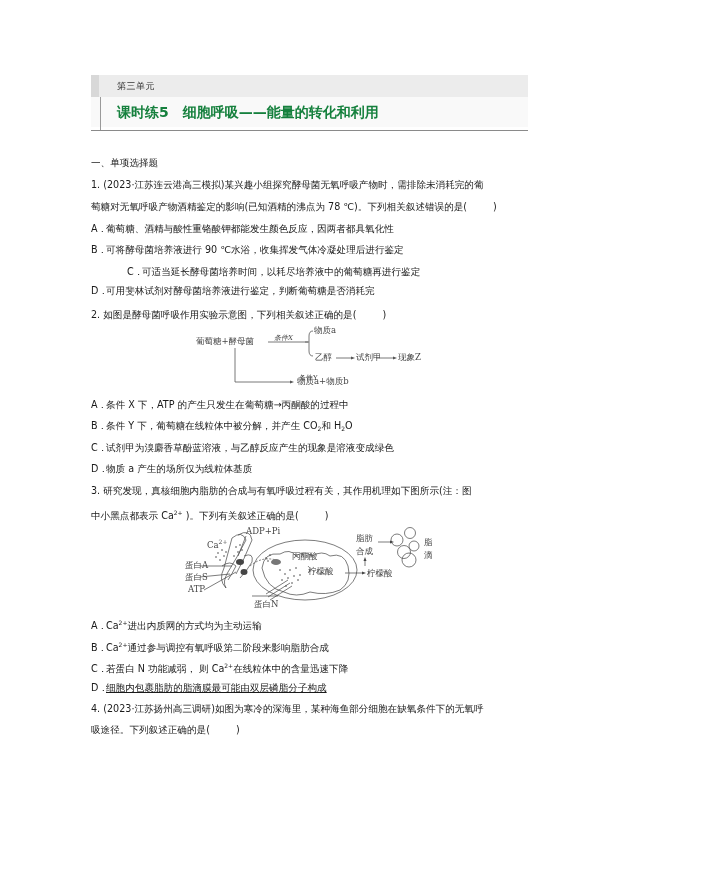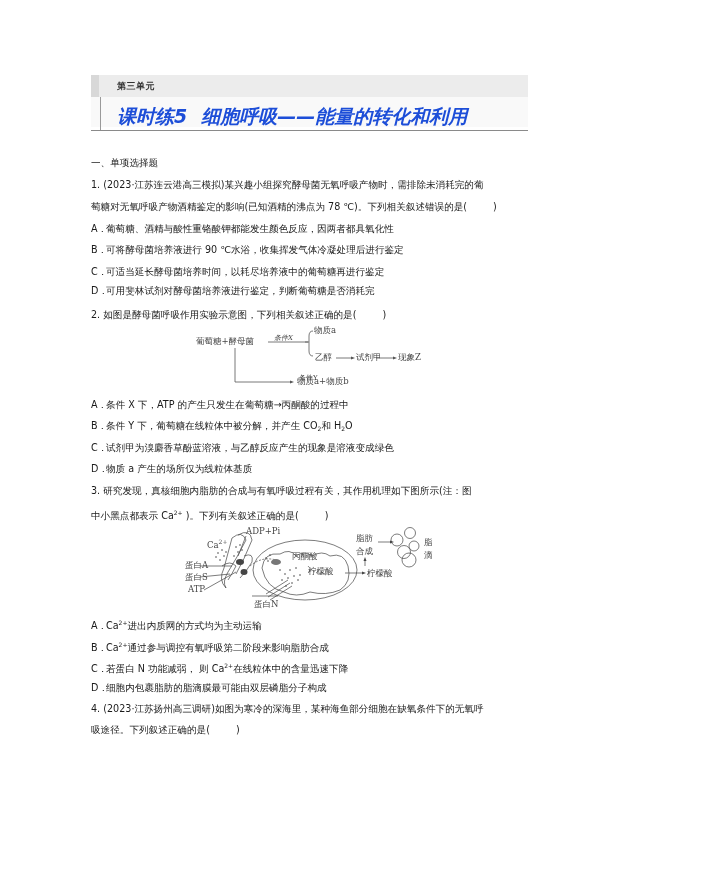--- a/index.html
+++ b/index.html
@@ -4,22 +4,22 @@
 <style>
   html, body { margin: 0; padding: 0; background: #ffffff; }
   body { width: 701px; height: 877px; position: relative; overflow: hidden;
          font-family: "DejaVu Sans", sans-serif; color: #1a1a1a; }
   .header-band { position: absolute; left: 91px; top: 75px; width: 437px; height: 55px;
                  border-bottom: 1px solid #8a8a8a; }
   .header-top { position: absolute; left: 0; top: 0; width: 437px; height: 22px; background: #ececec; }
   .header-bottom { position: absolute; left: 0; top: 22px; width: 437px; height: 30px; background: #f9f9f9; }
   .header-tab { position: absolute; left: 0; top: 0; width: 8px; height: 22px; background: #d8d8d8; }
   .header-rule { position: absolute; left: 9px; top: 22px; width: 1px; height: 33px; background: #9a9a9a; }
-  .unit-label { position: absolute; left: 26px; top: 5px; font-size: 9px; color: #333; letter-spacing: 0.5px; font-weight: bold; }
-  .lesson-title { position: absolute; left: 26px; top: 29px; font-size: 19px; font-weight: bold; color: #1d4ed8; font-style: italic; }
+  .unit-label { position: absolute; left: 26px; top: 5px; font-size: 9px; color: #333; letter-spacing: 0.5px; }
+  .lesson-title { position: absolute; left: 26px; top: 29px; font-size: 14px; font-weight: bold; color: #15803d; }
   .lesson-title .sp { display: inline-block; width: 14px; }
 
   .line { position: absolute; left: 91px; font-size: 9.6px; line-height: 12px; white-space: nowrap; color: #1a1a1a; }
   .opt { position: absolute; left: 91px; font-size: 9.6px; line-height: 12px; white-space: nowrap; }
   .opt .letter { display: inline-block; width: 15px; }
   sup { font-size: 6px; vertical-align: 4px; }
   sub { font-size: 6px; vertical-align: -2px; }
   .paren { display: inline-block; width: 26px; }
 
   .diagram { position: absolute; }
@@ -38,21 +38,21 @@
   <div class="unit-label">第三单元</div>
   <div class="lesson-title"><span>课时练5</span><span class="sp"></span><span>细胞呼吸——能量的转化和利用</span></div>
 </div>
 
 <div class="line" style="top:157px;">一、单项选择题</div>
 
 <div class="line" style="top:179px;"><span>1.</span> <span>(2023·江苏连云港高三模拟)某兴趣小组探究酵母菌无氧呼吸产物时，需排除未消耗完的葡</span></div>
 <div class="line" style="top:201px;"><span>萄糖对无氧呼吸产物酒精鉴定的影响(已知酒精的沸点为 78 ℃)。下列相关叙述错误的是(</span><span class="paren"></span><span>)</span></div>
 <div class="opt" style="top:223px;"><span class="letter">A．</span><span>葡萄糖、酒精与酸性重铬酸钾都能发生颜色反应，因两者都具氧化性</span></div>
 <div class="opt" style="top:244px;"><span class="letter">B．</span><span>可将酵母菌培养液进行 90 ℃水浴，收集挥发气体冷凝处理后进行鉴定</span></div>
-<div class="opt" style="top:266px;"><span class="letter">C．</span><span>可适当延长酵母菌培养时间，以耗尽培养液中的葡萄糖再进行鉴定</span></div>
+<div class="opt" style="top:266px;margin-left:36px;"><span class="letter">C．</span><span>可适当延长酵母菌培养时间，以耗尽培养液中的葡萄糖再进行鉴定</span></div>
 <div class="opt" style="top:285px;"><span class="letter">D．</span><span>可用斐林试剂对酵母菌培养液进行鉴定，判断葡萄糖是否消耗完</span></div>
 
 <div class="line" style="top:309px;"><span>2.</span> <span>如图是酵母菌呼吸作用实验示意图，下列相关叙述正确的是(</span><span class="paren"></span><span>)</span></div>
 
 <div class="diagram" style="left:0;top:0;">
   <svg width="701" height="877">
     <g stroke="#555" stroke-width="0.8" fill="none">
       <line x1="268" y1="342" x2="308" y2="342"></line>
       <path d="M313 331 Q309 331 309 336 L309 351 Q309 356 313 356"></path>
       <line x1="305" y1="342" x2="309" y2="342"></line>
@@ -170,16 +170,16 @@
   <div class="dg-text" style="left:367px;top:568px;">柠檬酸</div>
   <div class="dg-text" style="left:356px;top:533px;">脂肪</div>
   <div class="dg-text" style="left:356px;top:546px;">合成</div>
   <div class="dg-text" style="left:424px;top:537px;">脂</div>
   <div class="dg-text" style="left:424px;top:550px;">滴</div>
 </div>
 
 <div class="opt" style="top:617px;"><span class="letter">A．</span><span>Ca</span><sup>2+</sup><span>进出内质网的方式均为主动运输</span></div>
 <div class="opt" style="top:639px;"><span class="letter">B．</span><span>Ca</span><sup>2+</sup><span>通过参与调控有氧呼吸第二阶段来影响脂肪合成</span></div>
 <div class="opt" style="top:660px;"><span class="letter">C．</span><span>若蛋白 N 功能减弱， 则 Ca</span><sup>2+</sup><span>在线粒体中的含量迅速下降</span></div>
-<div class="opt" style="top:682px;"><span class="letter">D．</span><span>细胞内包裹脂肪的脂滴膜最可能由双层磷脂分子构成</span></div>
+<div class="opt" style="top:682px;text-decoration:underline;"><span class="letter">D．</span><span>细胞内包裹脂肪的脂滴膜最可能由双层磷脂分子构成</span></div>
 
 <div class="line" style="top:703px;"><span>4.</span> <span>(2023·江苏扬州高三调研)如图为寒冷的深海里，某种海鱼部分细胞在缺氧条件下的无氧呼</span></div>
 <div class="line" style="top:724px;"><span>吸途径。下列叙述正确的是(</span><span class="paren"></span><span>)</span></div>
 
 </body></html>

